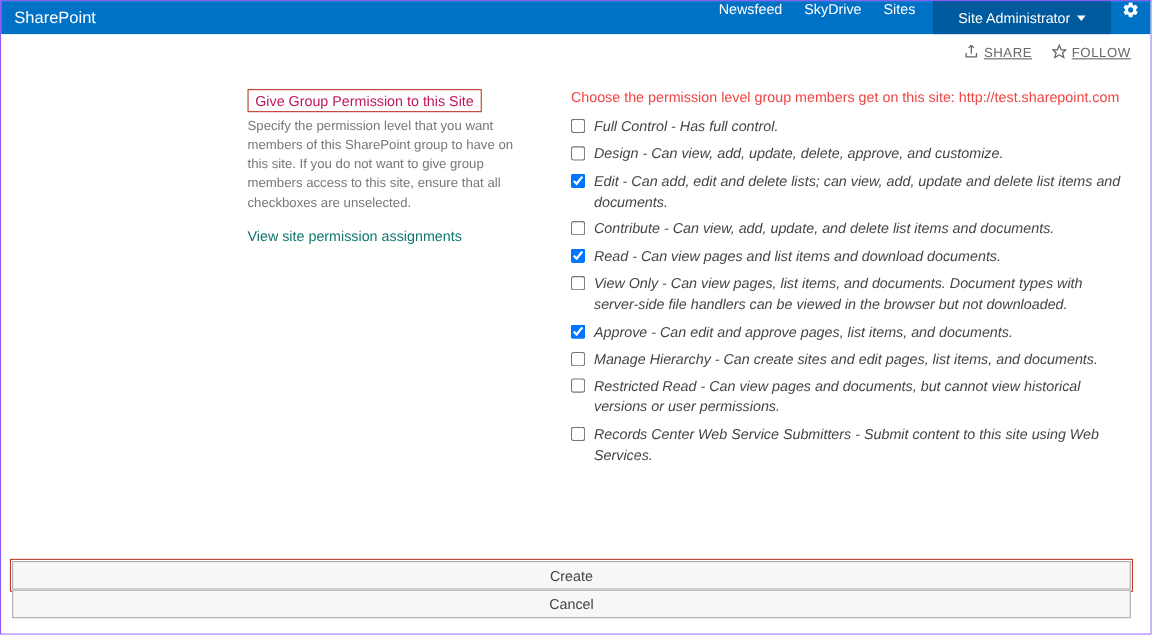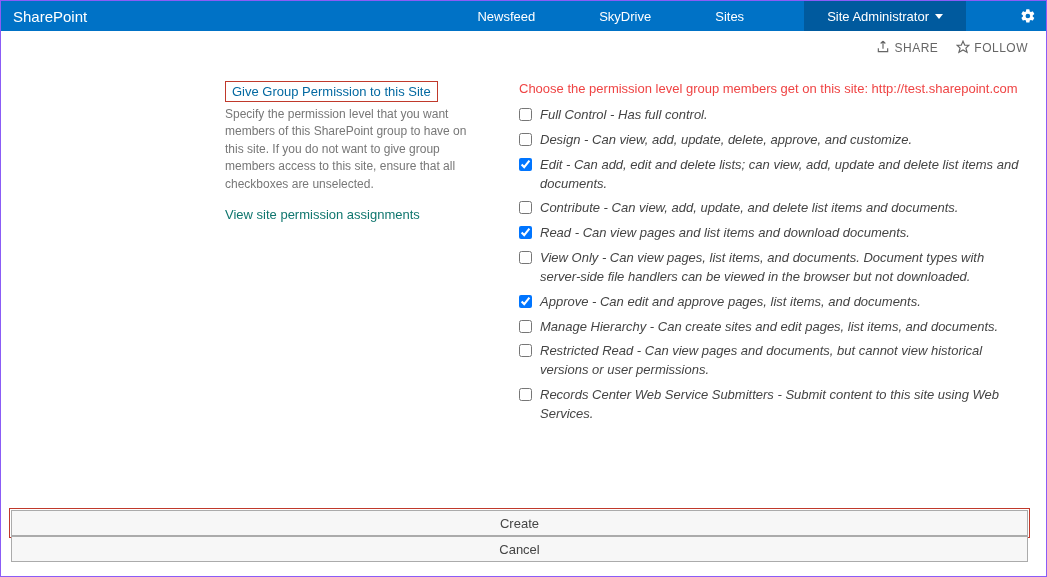--- a/index.html
+++ b/index.html
@@ -21,21 +21,21 @@
   .topbar {
     background: #0072c6;
     color: #fff;
     height: 30px;
     display: flex;
     align-items: center;
     padding: 0 10px 0 12px;
     font-size: 15px;
   }
   .brand { flex: 0 0 auto; font-weight: 400; }
-  .topnav { margin-left: auto; display: flex; align-items: center; height: 100%; gap: 44px; }
+  .topnav { margin-left: auto; display: flex; align-items: flex-start; height: 100%; }
   .topnav a {
     color: #fff;
     text-decoration: none;
     padding: 0 10px;
     display: flex;
     align-items: center;
     font-size: 13px;
   }
   .userbox {
     background: #005a9e;
@@ -63,20 +63,21 @@
     display:flex; align-items:center;
   }
   .subbar {
     height: 34px;
     display: flex;
     justify-content: flex-end;
     align-items: center;
     padding: 0 18px;
     color: #666;
     font-size: 12px;
+    text-decoration: underline;
   }
   .subbar .action {
     display: flex;
     align-items: center;
     margin-left: 18px;
     cursor: pointer;
     letter-spacing: 0.5px;
   }
   .subbar .icon { margin-right: 4px; font-size: 14px; color: #666; }
   .content {
@@ -94,21 +95,21 @@
   }
   
   .leftcol {
     width: 260px;
     margin-left: 200px;
     padding-left: 0;
     padding-right: 24px;
   }
   .section-title {
     border: 1px solid #c0392b;
-    color: #0369a1;
+    color: #be185d;
     padding: 2px 6px;
     display: inline-block;
     font-size: 13px;
     margin-bottom: 4px;
   }
   .section-desc {
     color: #777;
     font-size: 12px;
     line-height: 1.45;
     margin-bottom: 14px;

